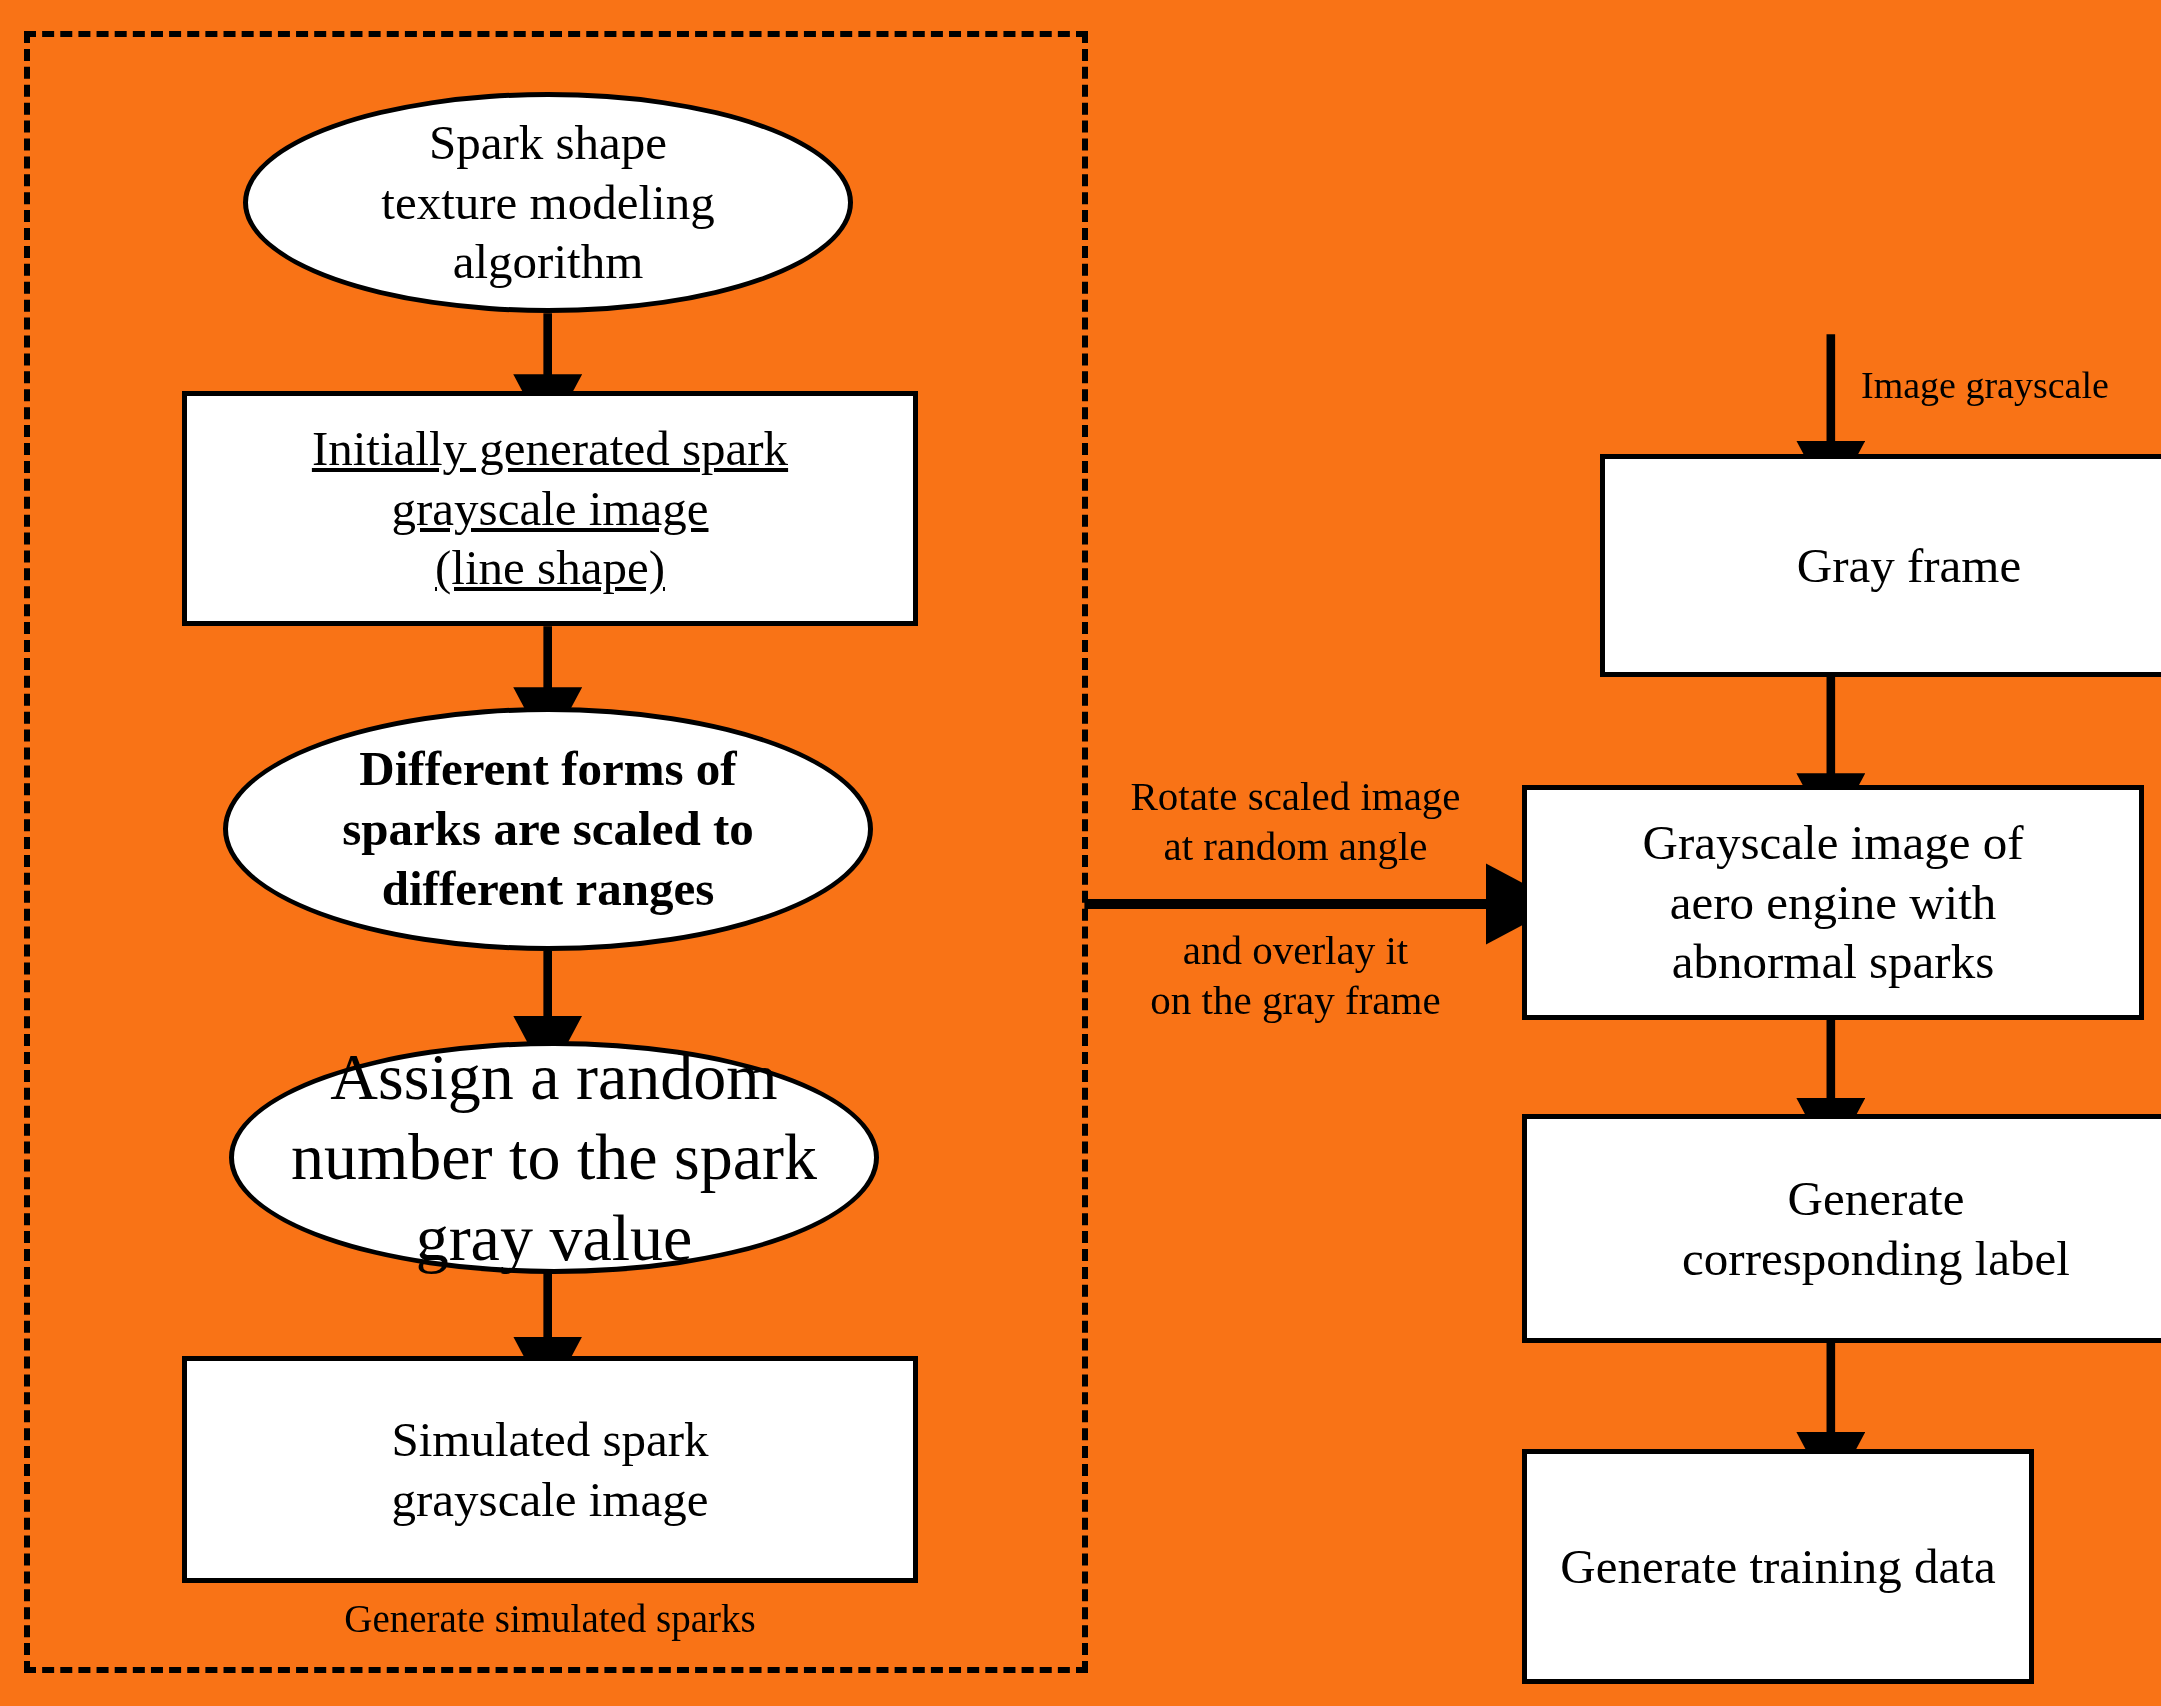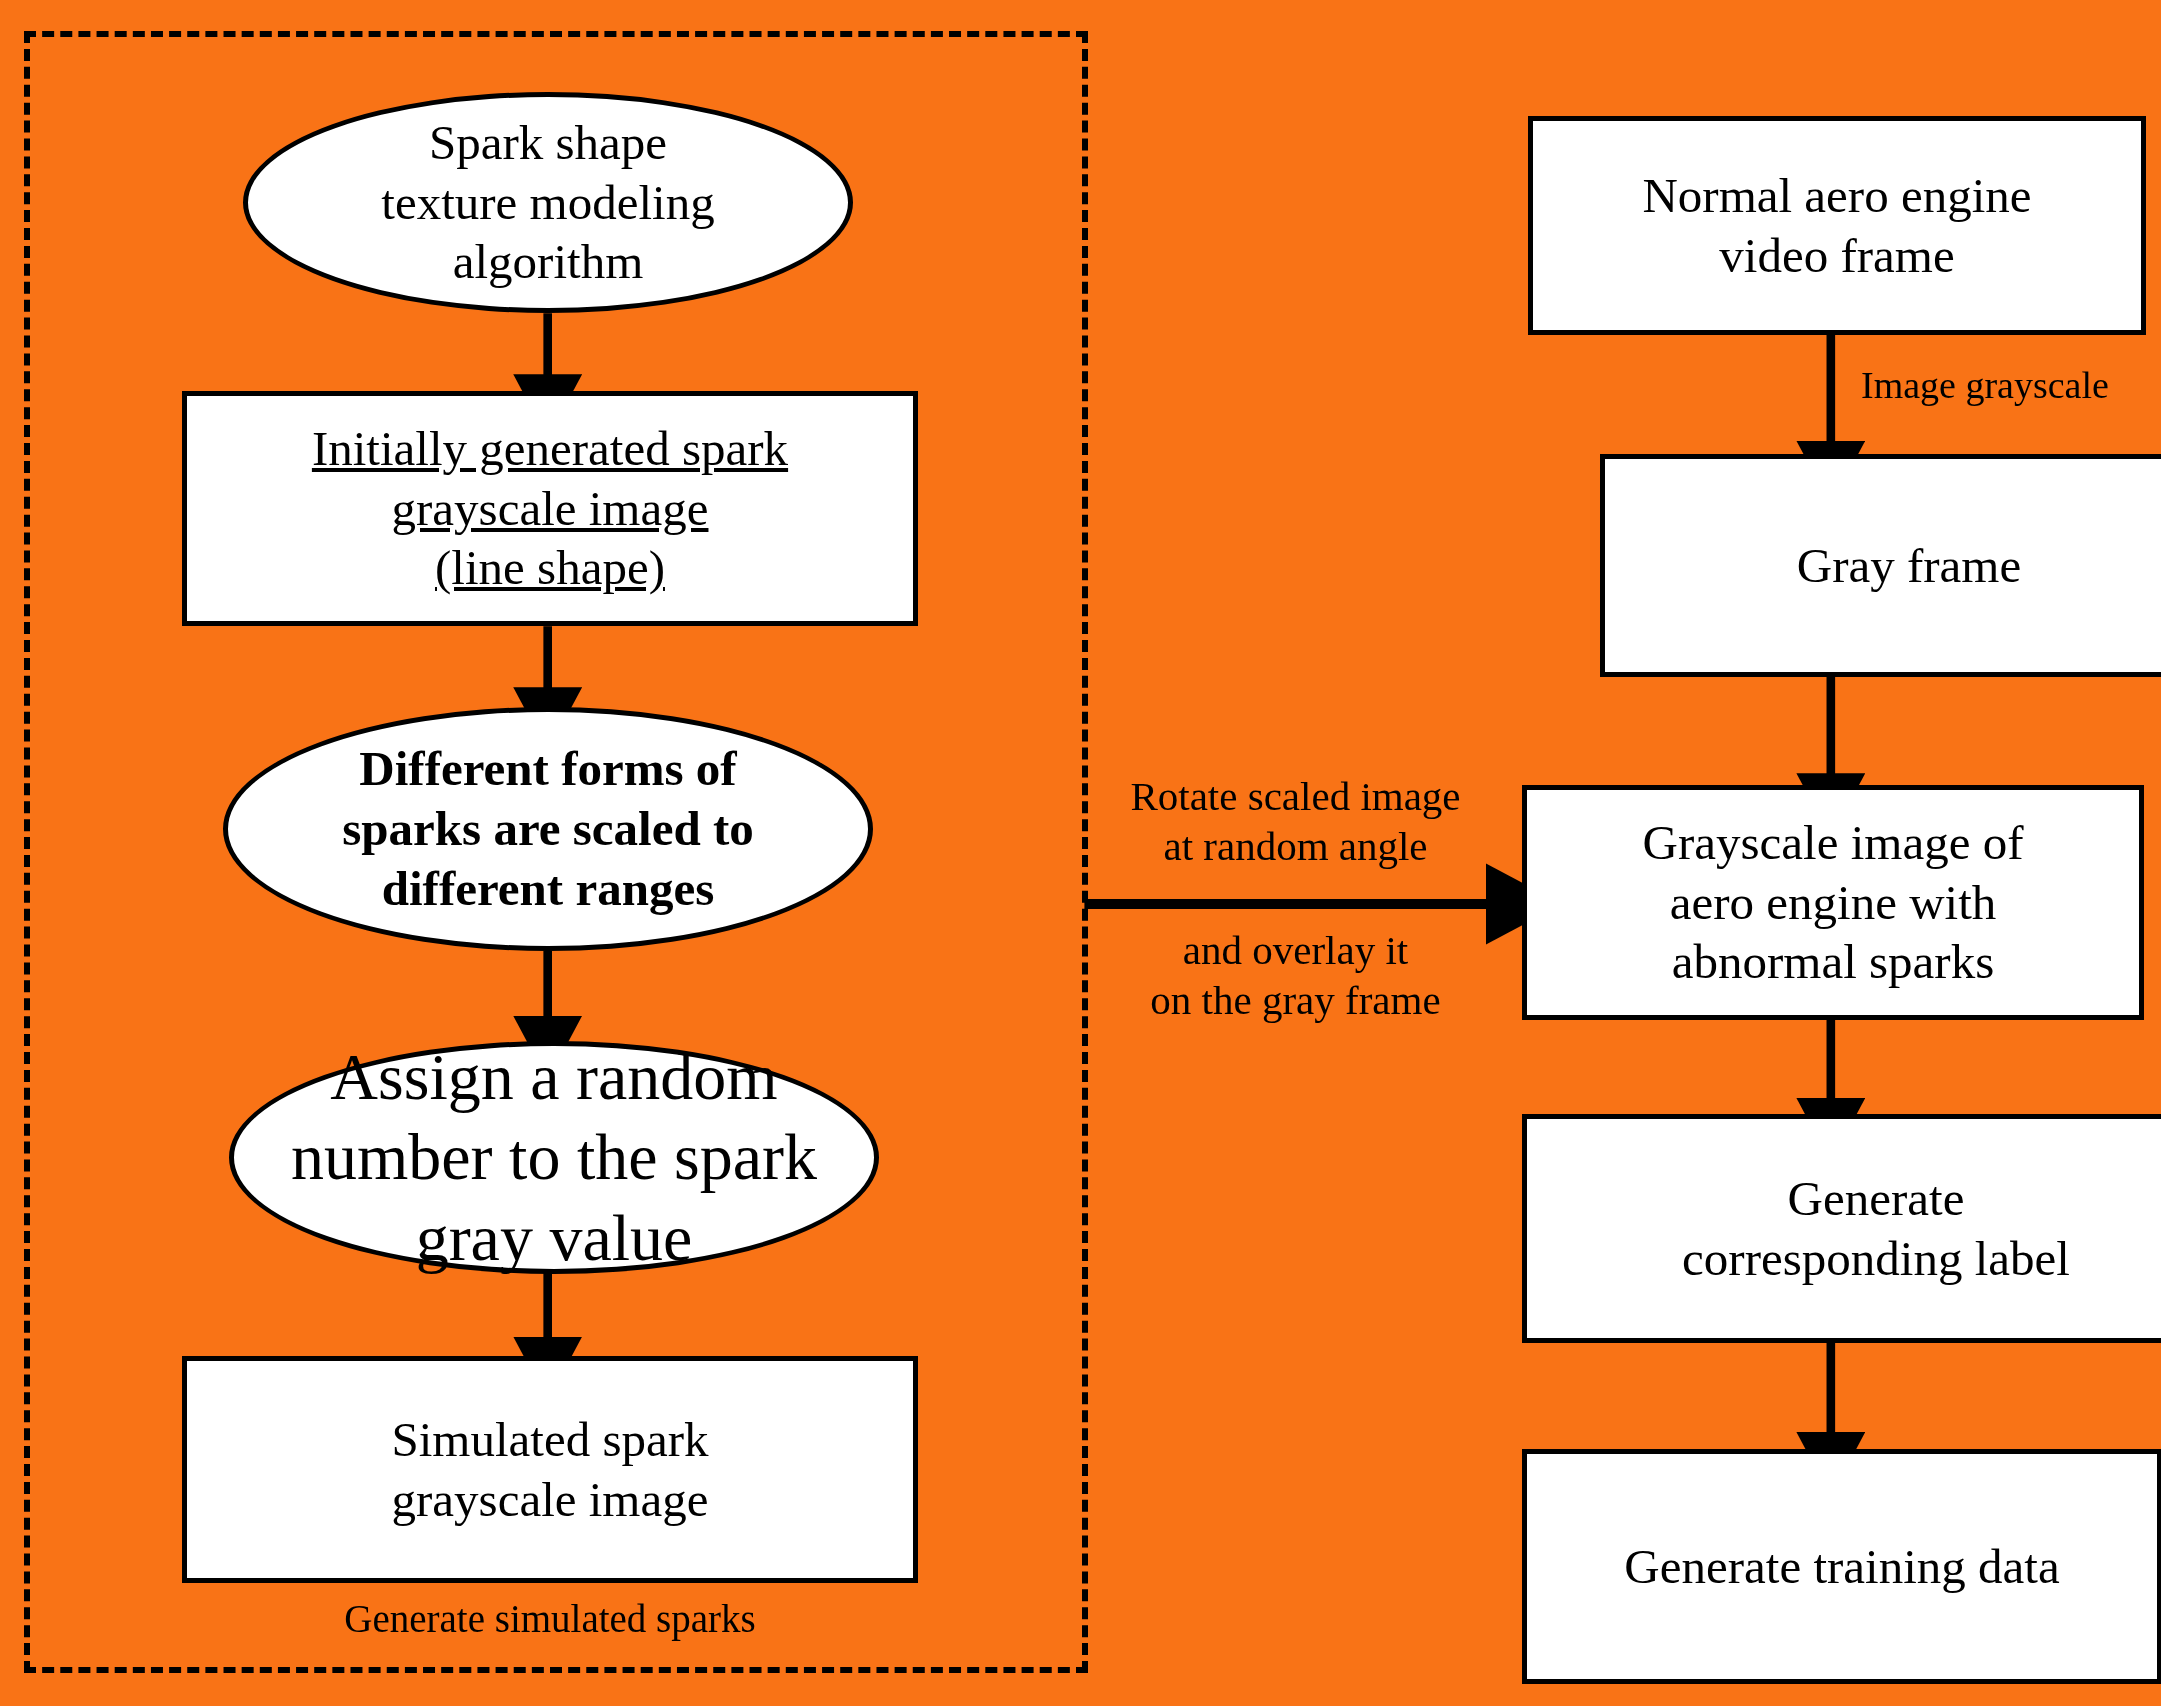--- a/index.html
+++ b/index.html
@@ -113,41 +113,37 @@
 gray value</span>
   </div>
 
   <div class="node box" style="left:182px; top:1356px; width:736px; height:227px; font-size:49px;">
     <span>Simulated spark
 grayscale image</span>
   </div>
 
   <div class="caption" style="left:182px; top:1596px; width:736px; font-size:39px;">Generate simulated sparks</div>
 
-  <div class="node box" style="left:1528px; top:116px; width:618px; height:219px; font-size:49px;">
-    <span>Normal aero engine
-video frame</span>
-  </div>
 
   <div class="node box" style="left:1600px; top:454px; width:618px; height:223px; font-size:49px;">
     <span>Gray frame</span>
   </div>
 
   <div class="node box" style="left:1522px; top:785px; width:622px; height:235px; font-size:49px;">
     <span>Grayscale image of
 aero engine with
 abnormal sparks</span>
   </div>
 
   <div class="node box" style="left:1522px; top:1114px; width:708px; height:229px; font-size:49px;">
     <span>Generate
 corresponding label</span>
   </div>
 
-  <div class="node box" style="left:1522px; top:1449px; width:640px; height:235px; font-size:49px;">
+  <div class="node box" style="left:1522px; top:1449px; width:512px; height:235px; font-size:49px;">
     <span>Generate training data</span>
   </div>
 
   <div class="edge-label" style="left:1861px; top:362px; width:313px; text-align:left; font-size:38px;">Image grayscale</div>
 
   <div class="edge-label" style="left:1088px; top:771px; width:415px; font-size:41px;">Rotate scaled image
 at random angle</div>
 
   <div class="edge-label" style="left:1088px; top:925px; width:415px; font-size:41px;">and overlay it
 on the gray frame</div>

